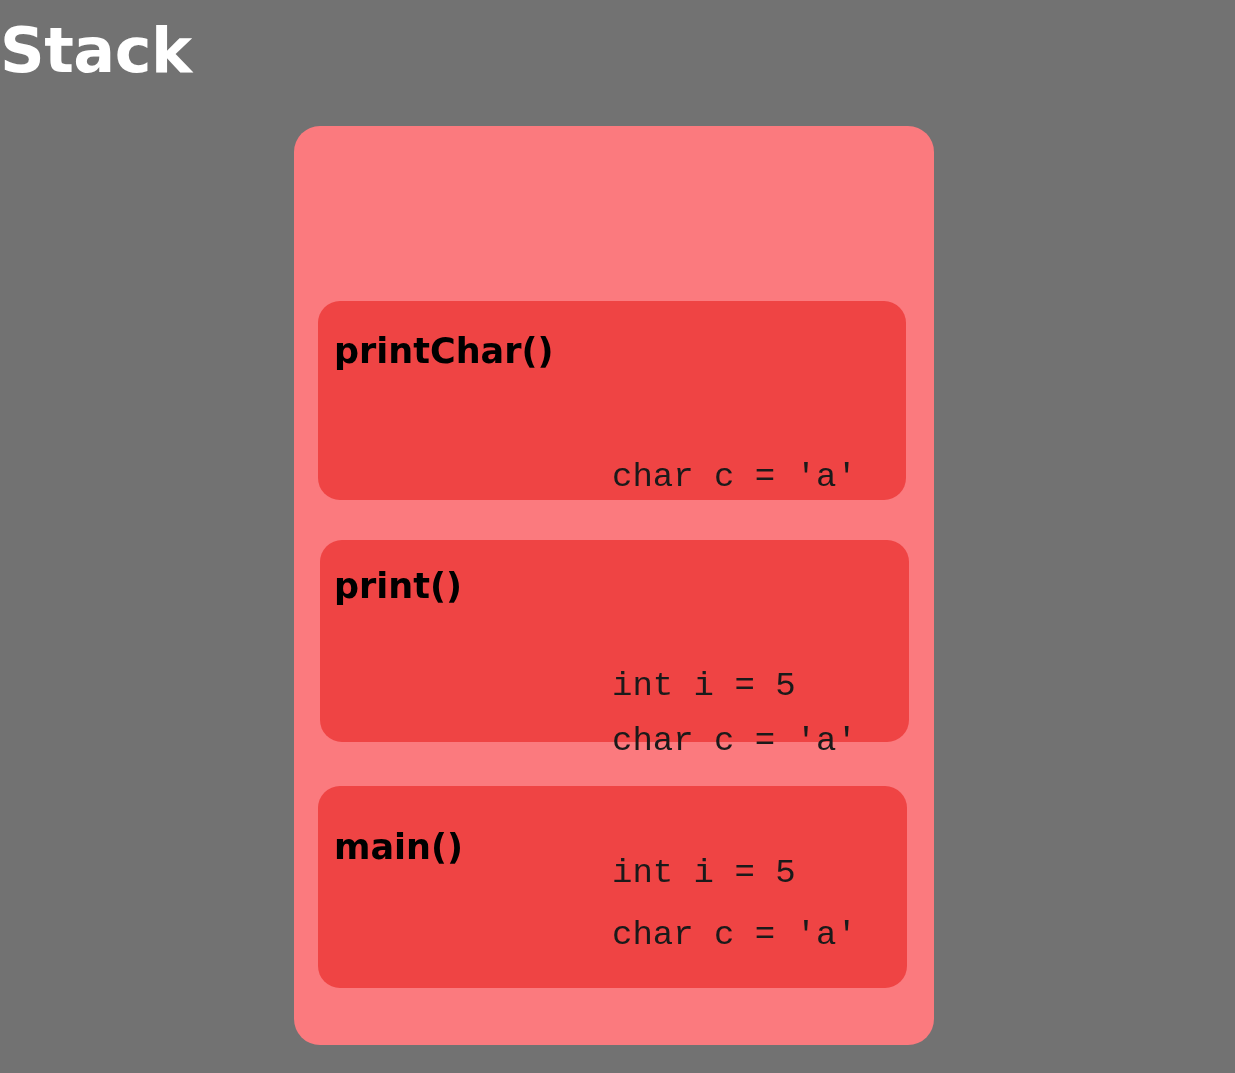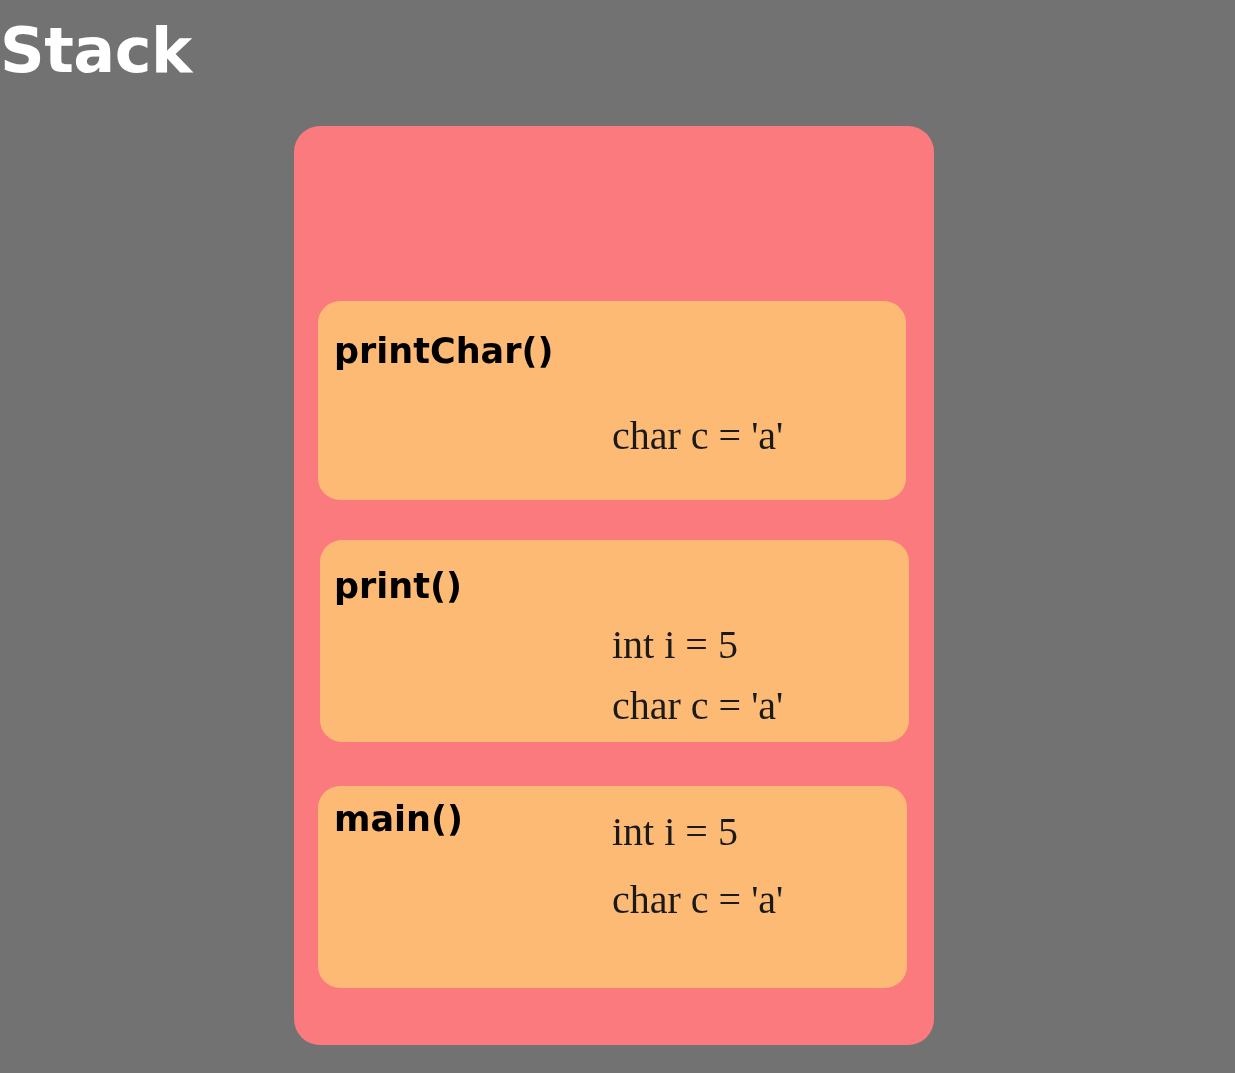--- a/index.html
+++ b/index.html
@@ -43,21 +43,21 @@
     top: 126px;
     width: 640px;
     height: 919px;
     background: #fb7a7e;
     border-radius: 26px;
   }
 
   
   .frame {
     position: absolute;
-    background: #fdba74;
+    background: #ef4444;
     border-radius: 22px;
     box-sizing: border-box;
   }
 
   #frame-printchar {
     left: 24px;
     top: 175px;
     width: 588px;
     height: 199px;
   }
@@ -82,42 +82,43 @@
     font-size: 35px;
     font-weight: bold;
     font-family: "DejaVu Sans", sans-serif;
     white-space: nowrap;
     line-height: 1;
   }
 
   .frame-vars {
     position: absolute;
     color: #1a1a1a;
-    font-size: 40px;
+    font-size: 34px;
     font-weight: 300;
-    font-family: Liberation Serif, serif;
+    font-family: Liberation Mono, monospace;
     white-space: nowrap;
+    margin-top: 44px;
   }
 
   .var-line {
     line-height: 1;
     white-space: nowrap;
   }
 
   
   #frame-printchar .frame-name { left: 16px; top: 33px; }
   #frame-printchar .frame-vars { left: 294px; top: 115px; }
 
   
   #frame-print .frame-name { left: 14px; top: 29px; }
   #frame-print .frame-vars { left: 292px; top: 85px; }
   #frame-print .var-line + .var-line { margin-top: 21px; }
 
   
-  #frame-main .frame-name { left: 16px; top: 16px; }
+  #frame-main .frame-name { left: 16px; top: 44px; }
   #frame-main .frame-vars { left: 294px; top: 26px; }
   #frame-main .var-line + .var-line { margin-top: 28px; }
 </style>
 </head>
 <body>
 
 <div id="canvas">
 
   <div id="stack-title">Stack</div>
 

